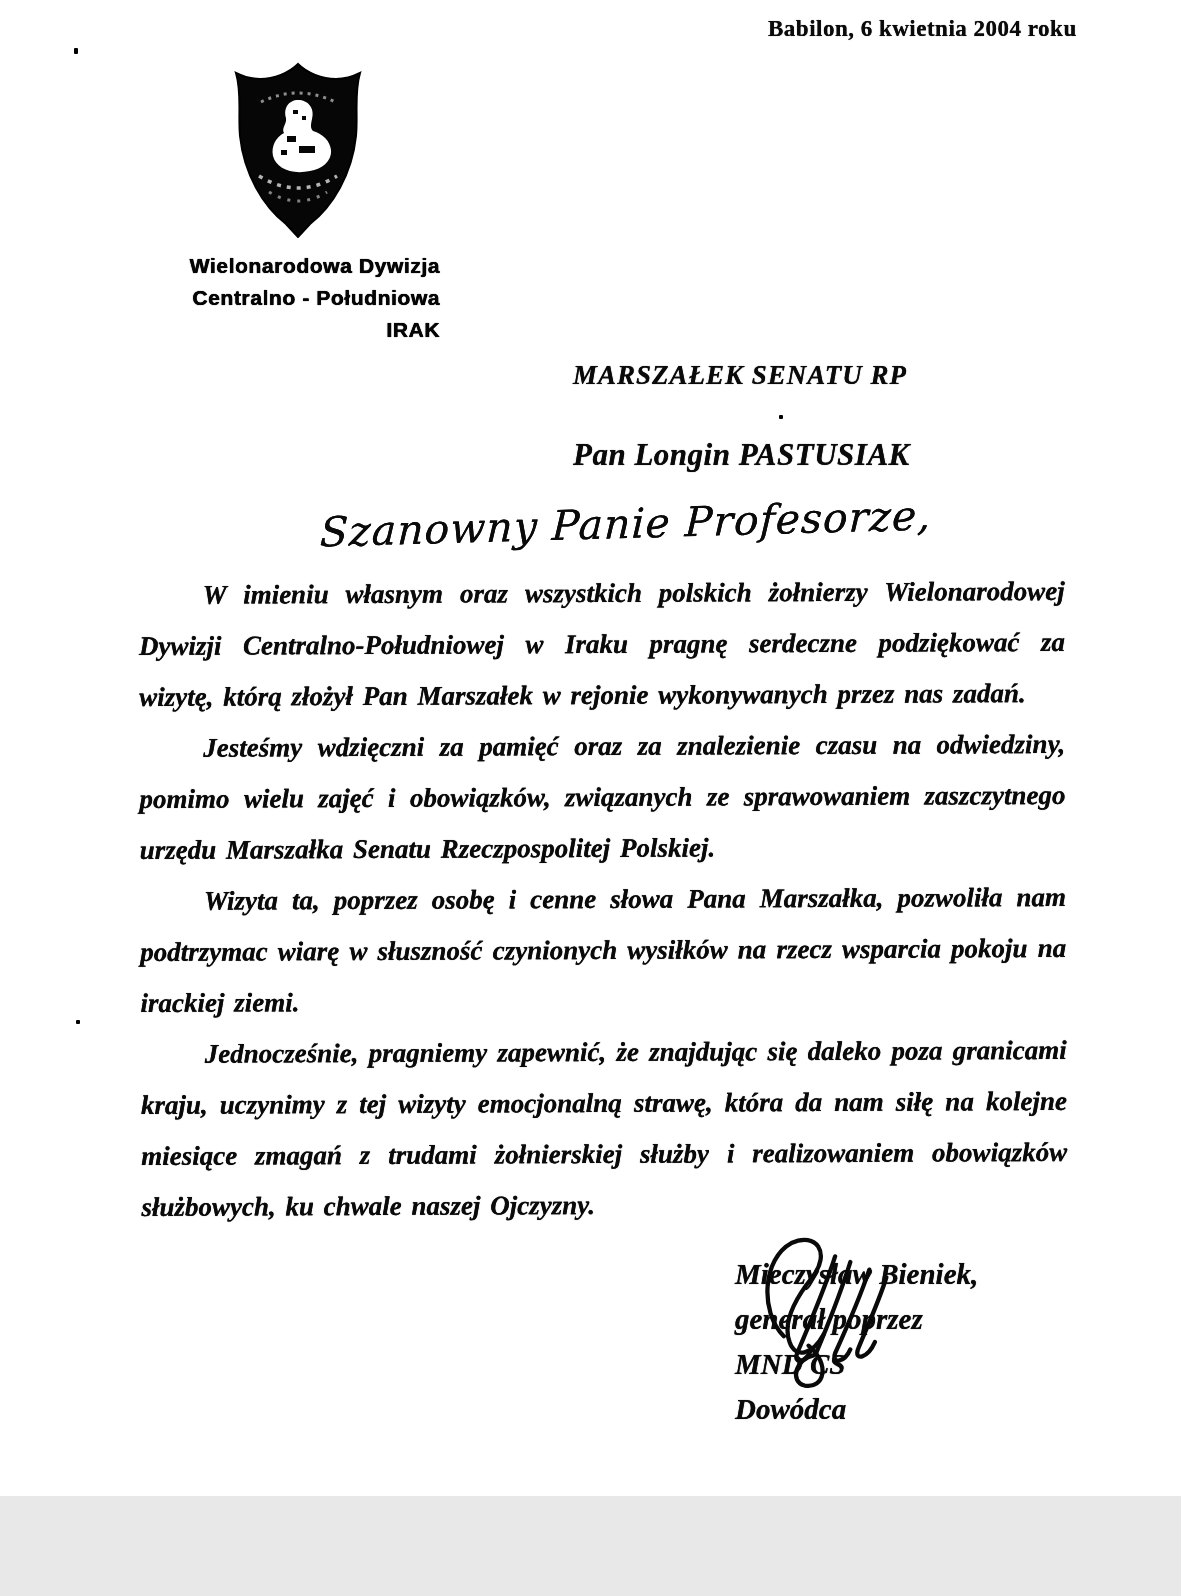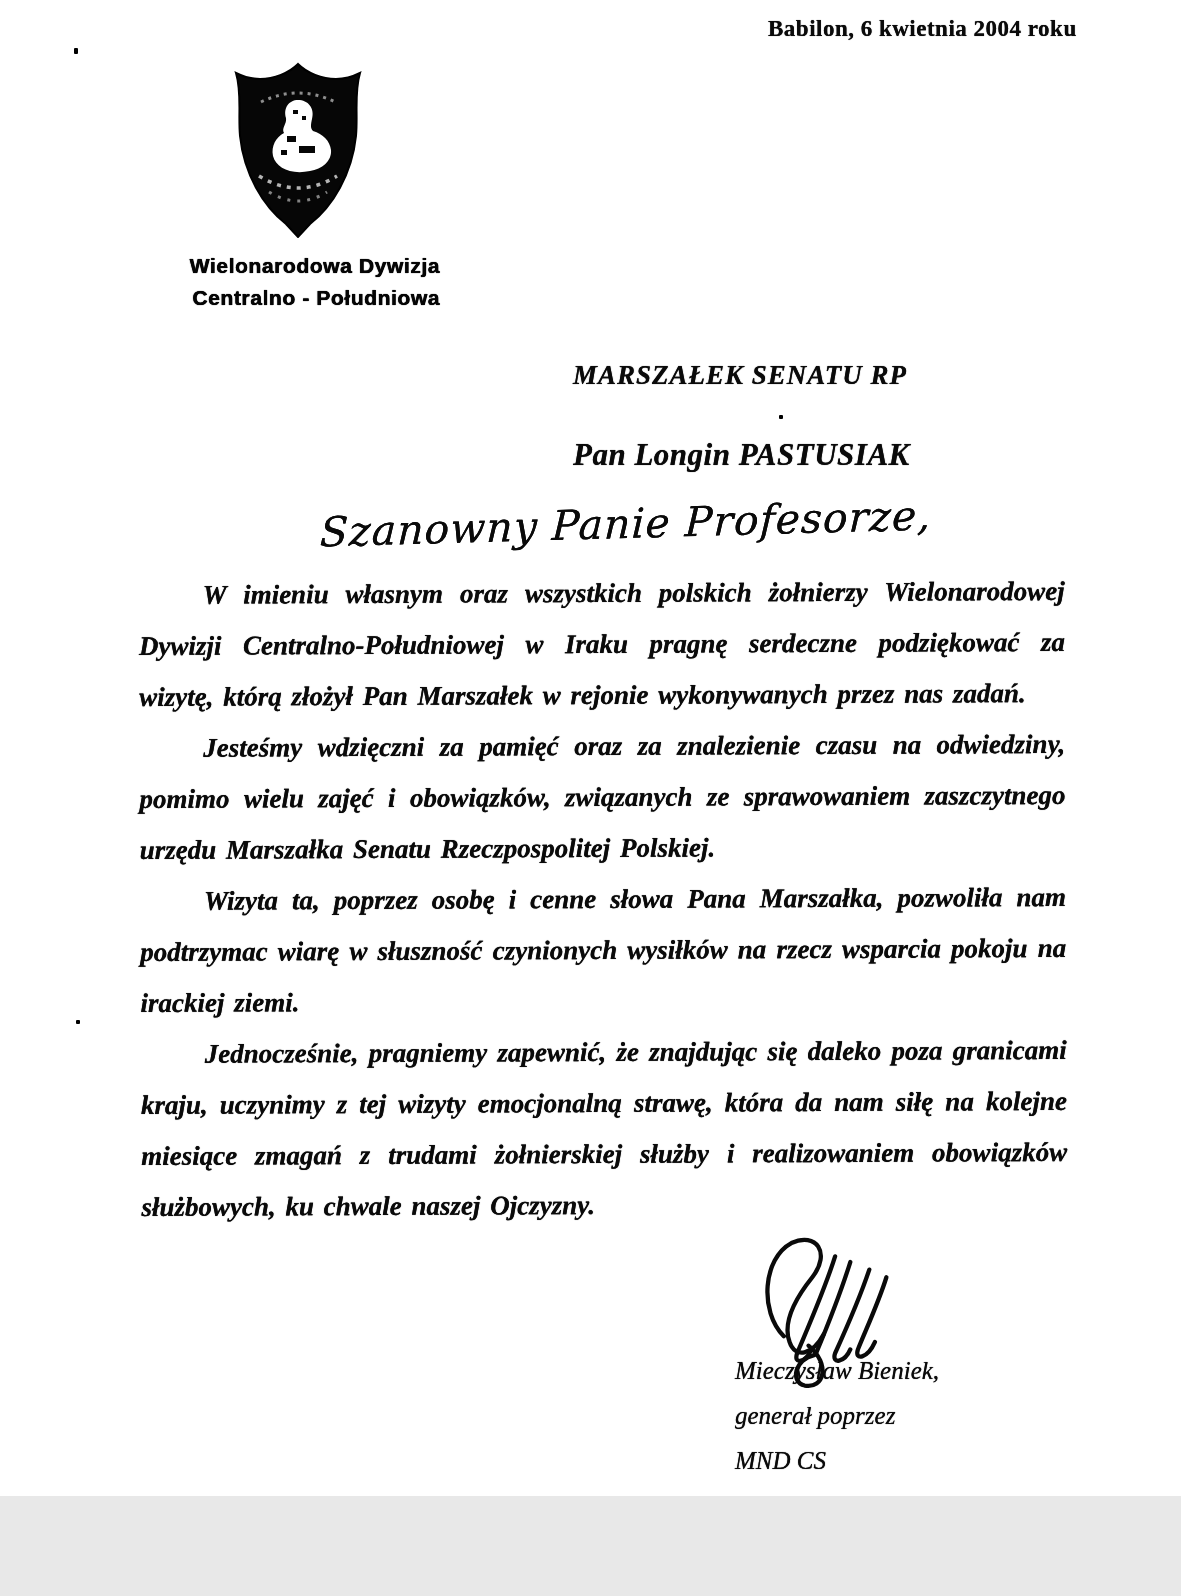--- a/index.html
+++ b/index.html
@@ -57,24 +57,24 @@
     font-family:"Liberation Serif", serif;
     font-style:italic; font-weight:700;
     font-size:27px; line-height:51px;
     text-align:justify;
     text-shadow:0 0 0.7px #000;
     word-spacing:3px;
   }
   .body-text p { text-indent:64px; margin:0; }
   
   .signature-block {
-    position:absolute; top:1348px; left:735px;
+    position:absolute; top:1252px; left:735px;
     font-family:"Liberation Serif", serif;
-    font-style:italic; font-weight:400;
-    font-size:25px; line-height:45px;
+    font-style:italic; font-weight:700;
+    font-size:29px; line-height:45px;
     text-shadow:0 0 0.8px #000;
     white-space:nowrap;
   }
   .signature-scrawl {
     position:absolute; top:1228px; left:742px;
     pointer-events:none;
   }
   .artifact {
     position:absolute; background:#000; border-radius:1px;
   }
@@ -108,20 +108,21 @@
       <rect x="79" y="58" width="4" height="4" fill="#060606"></rect>
       <rect x="64" y="78" width="9" height="6" fill="#060606"></rect>
       <rect x="76" y="88" width="16" height="7" fill="#060606"></rect>
       <rect x="58" y="92" width="6" height="5" fill="#060606"></rect>
 
       <path d="M36,118 Q75,142 114,118" fill="none" stroke="#ffffff" stroke-width="3.5" stroke-dasharray="4,6" opacity="0.7"></path>
       <path d="M46,134 Q75,152 104,134" fill="none" stroke="#ffffff" stroke-width="3" stroke-dasharray="3,7" opacity="0.5"></path>
     </svg>
     <div class="lh-text">Wielonarodowa Dywizja</div>
     <div class="lh-text">Centralno - Południowa</div>
+    <div class="lh-text">IRAK</div>
   </div>
 
   <div class="addressee">
     <div class="addressee-title">MARSZAŁEK SENATU RP</div>
     <div class="addressee-name">Pan Longin PASTUSIAK</div>
   </div>
 
   <div class="salutation">Szanowny Panie Profesorze,</div>
 
   <div class="body-text">

